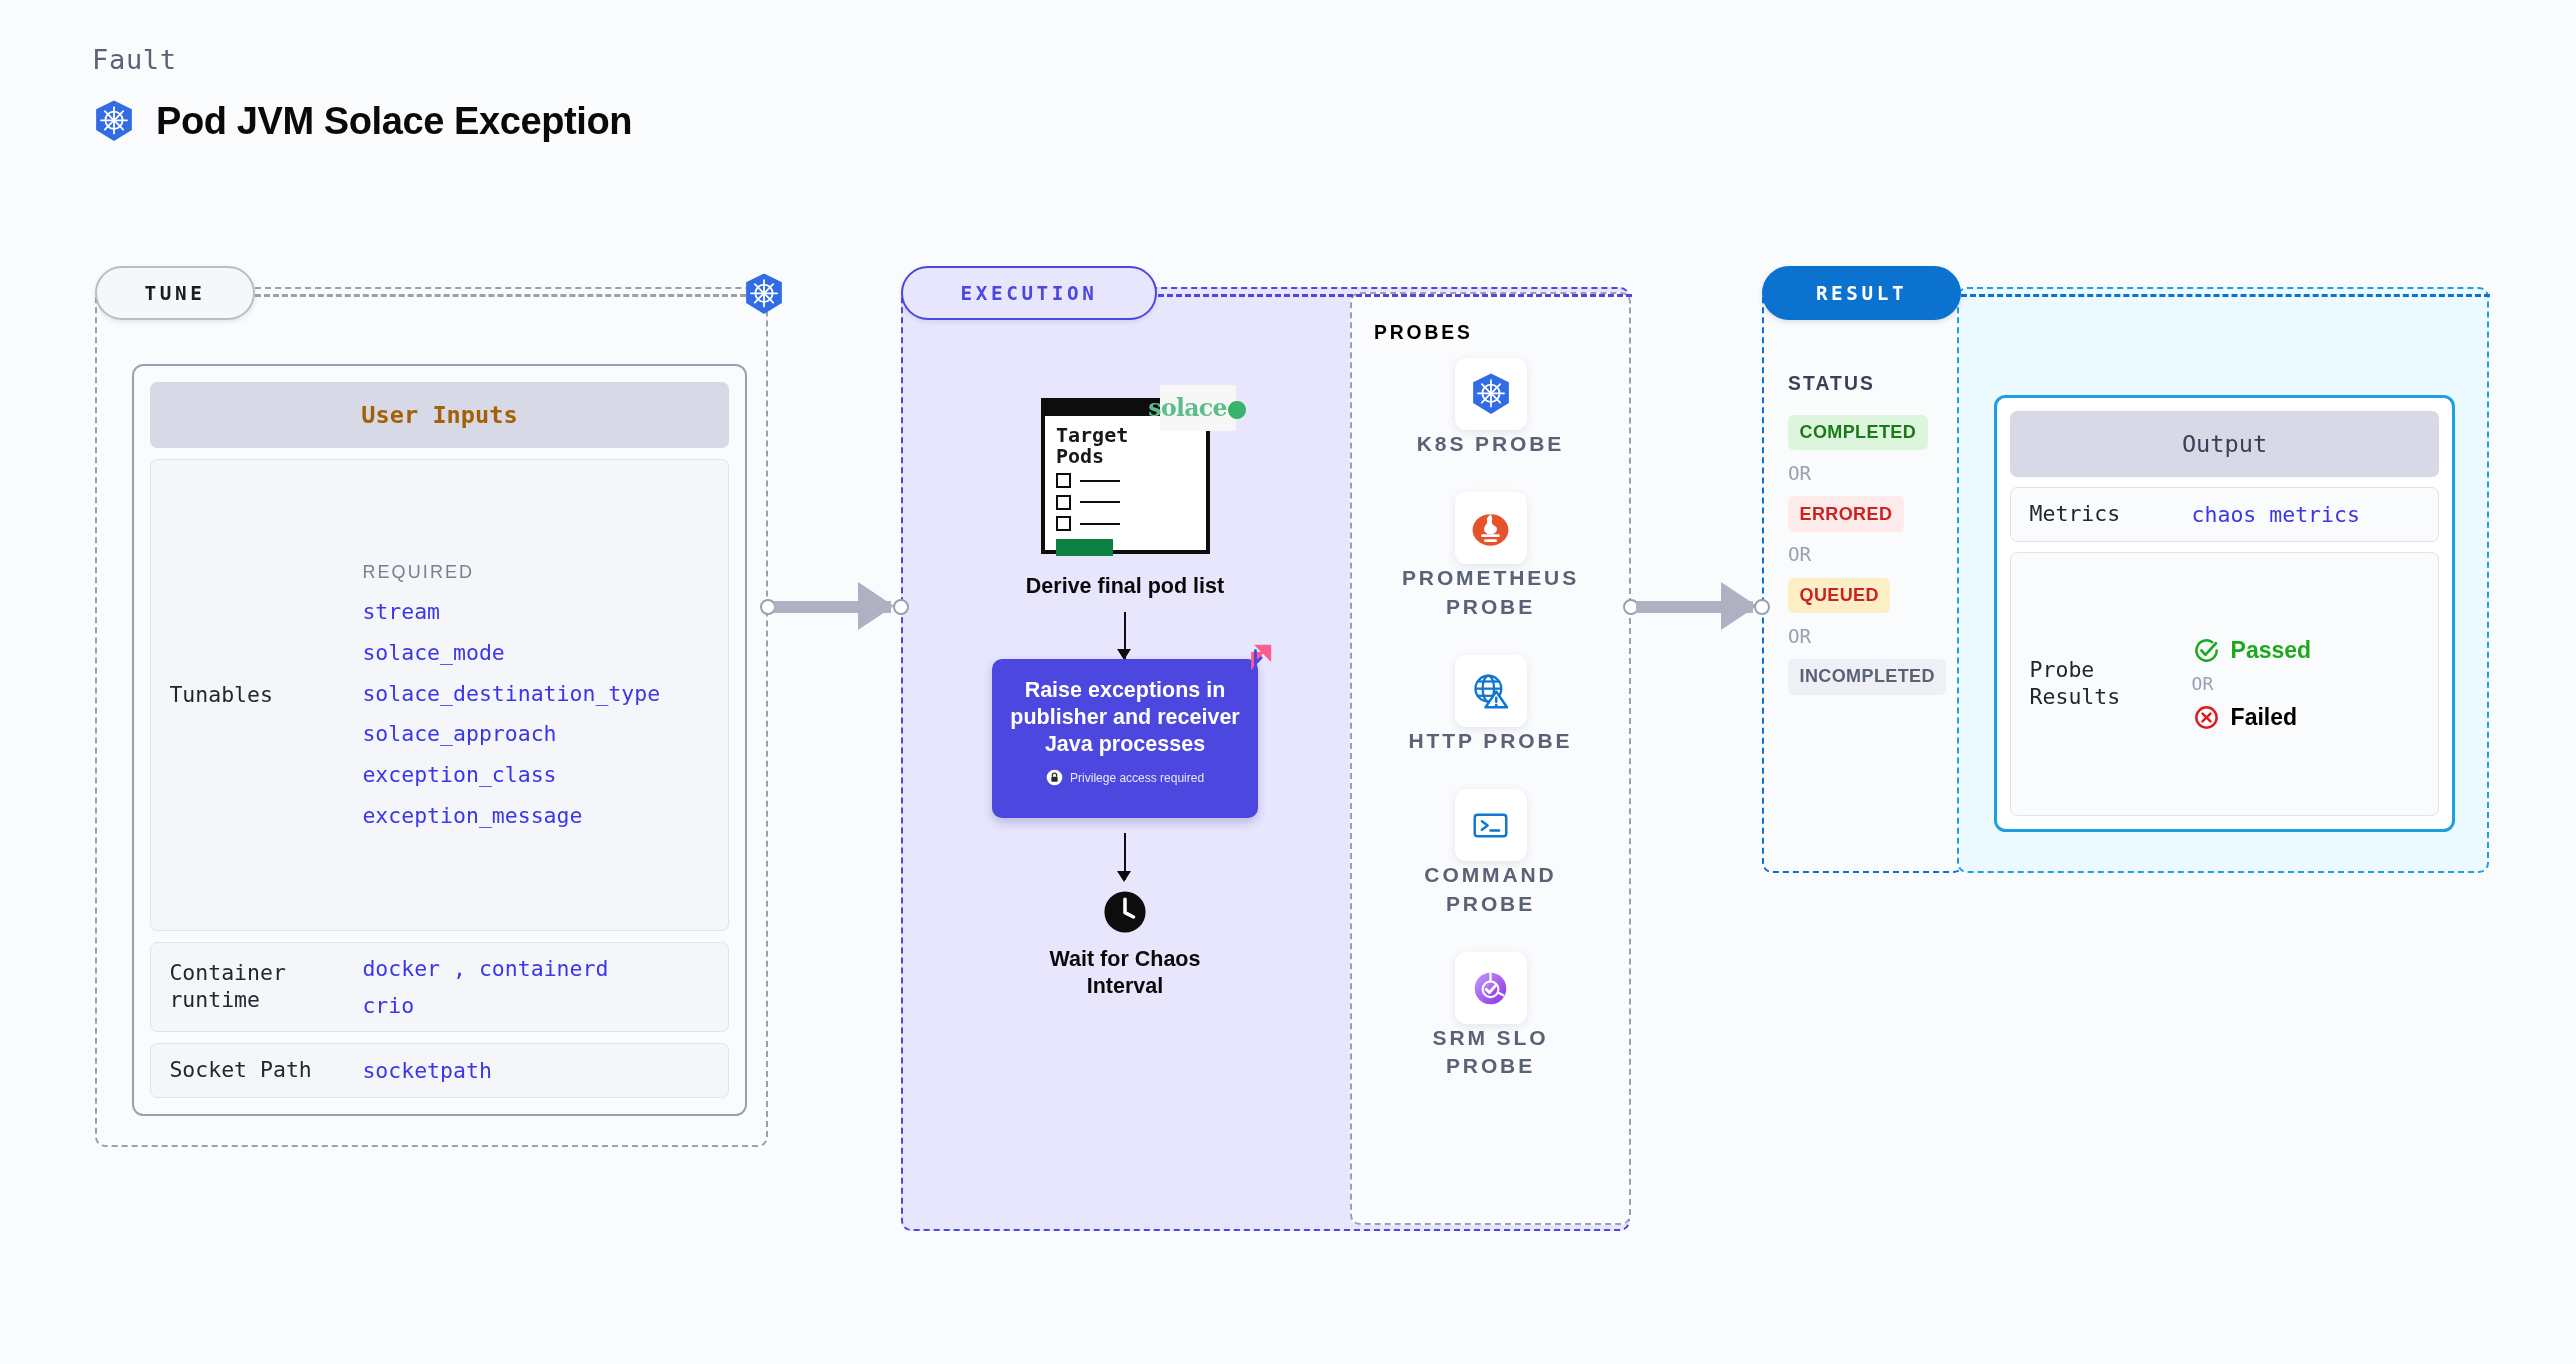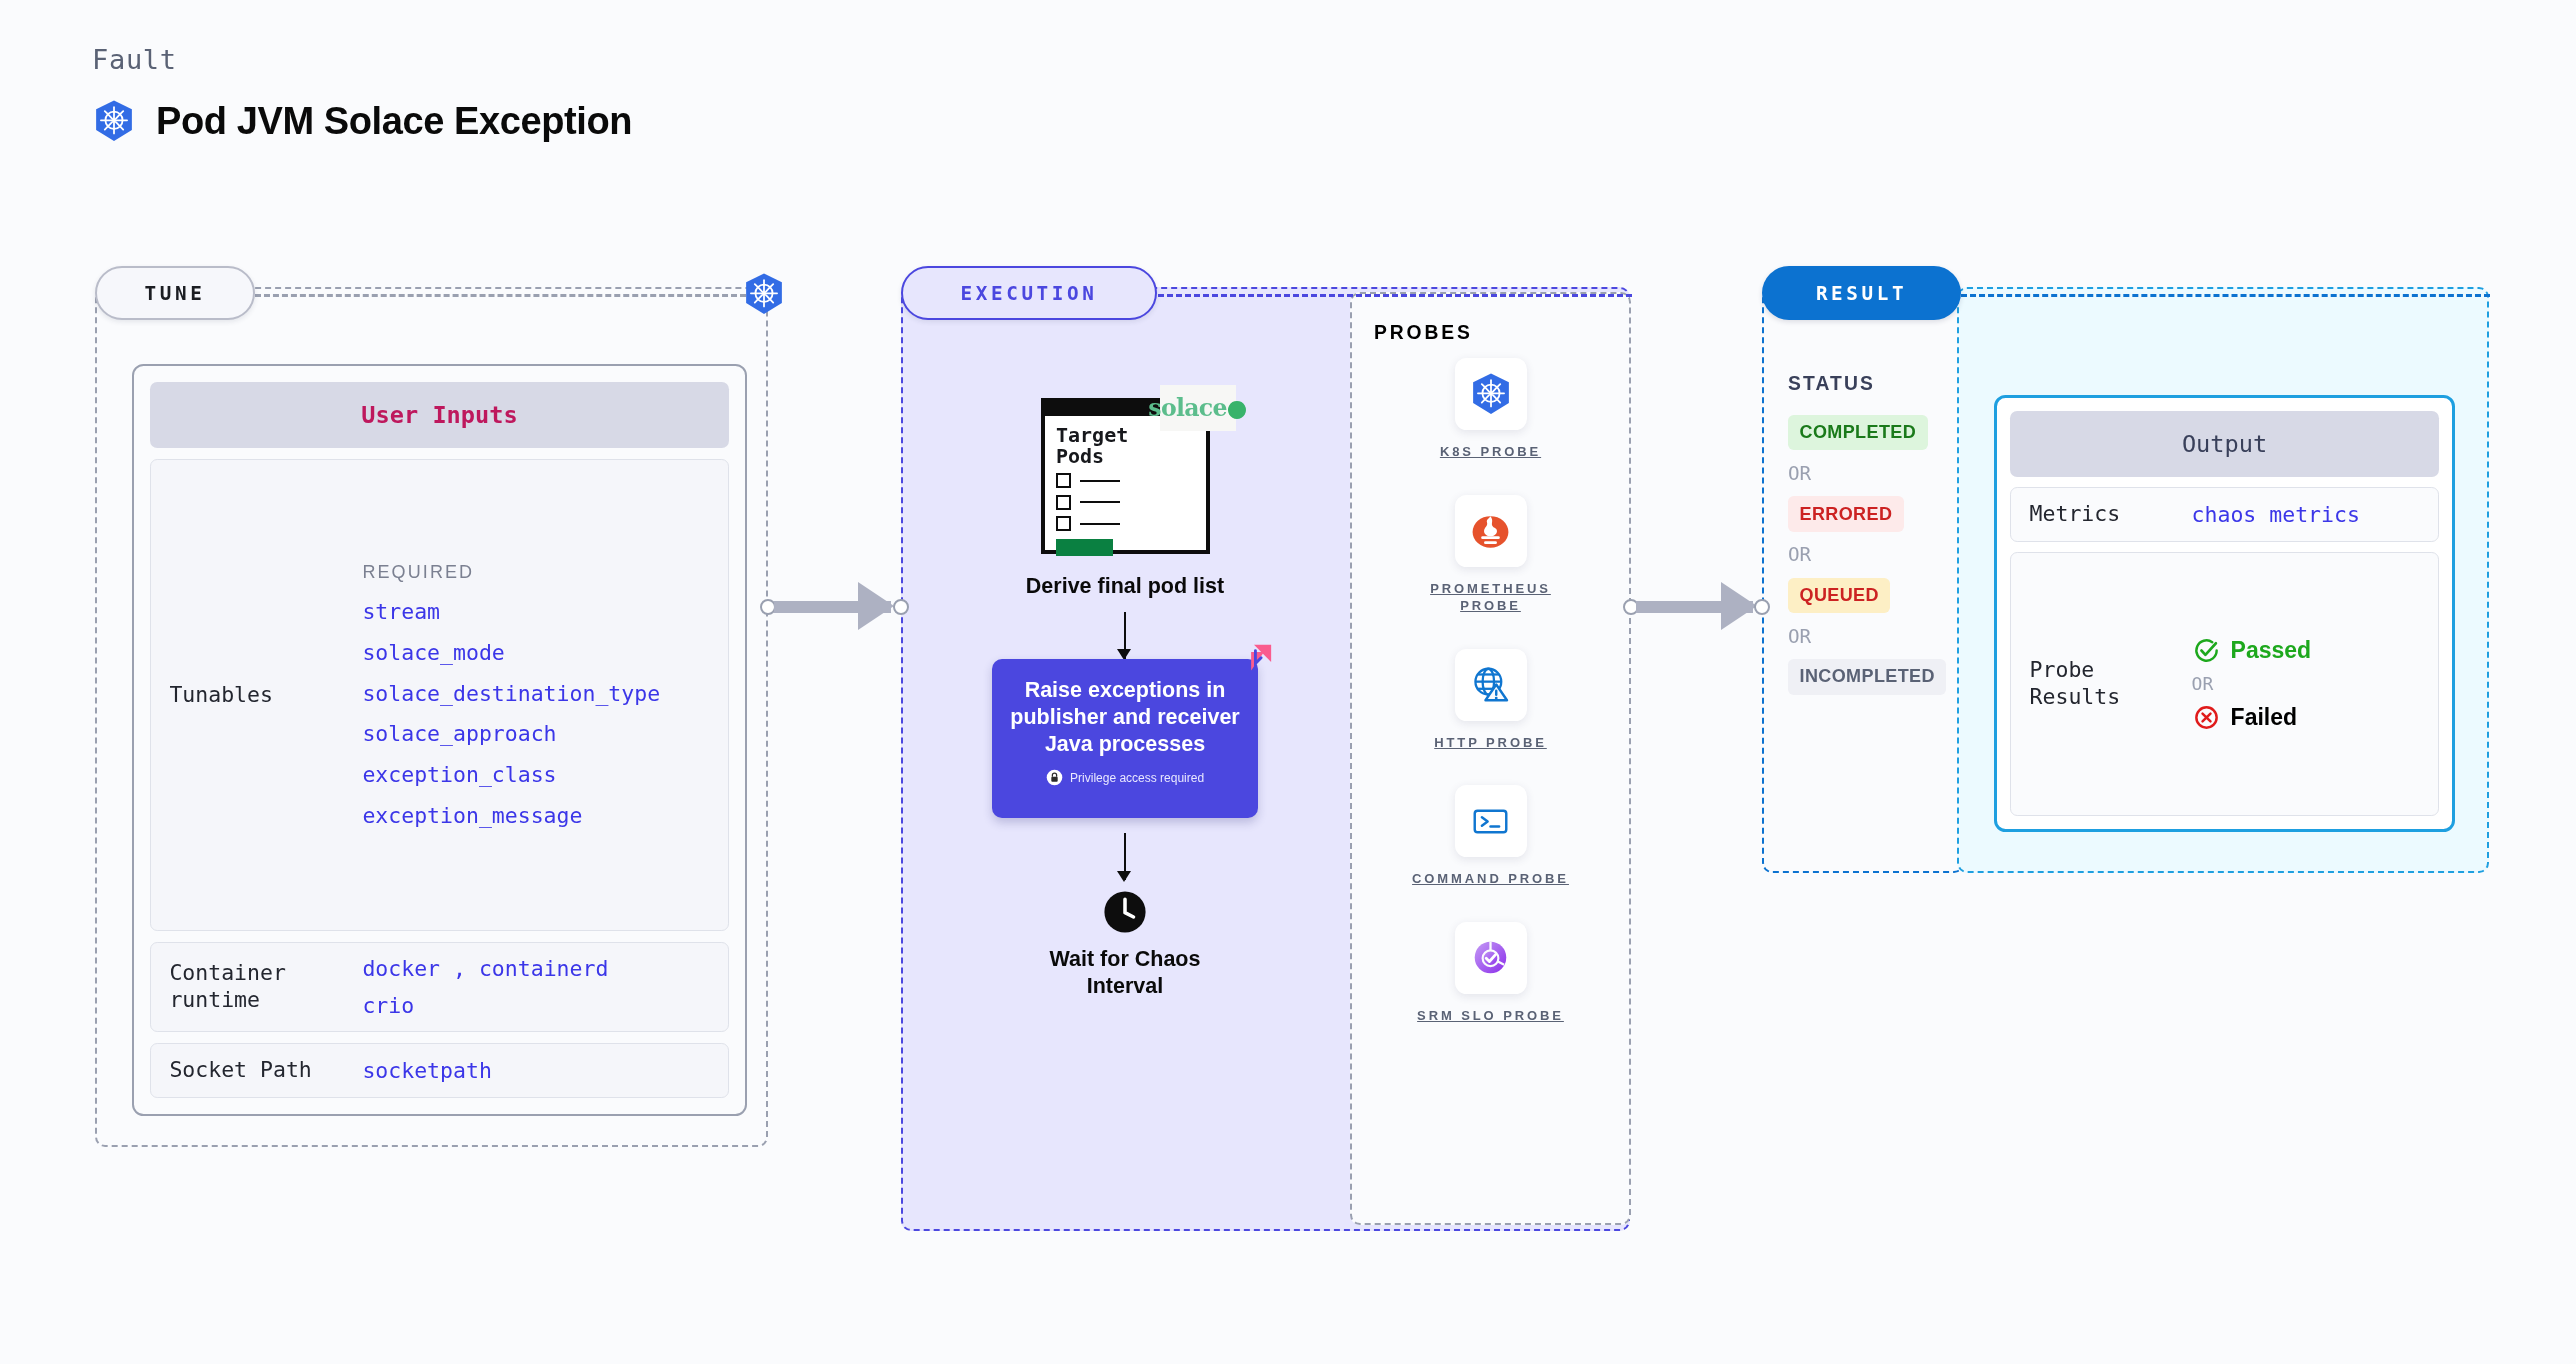--- a/index.html
+++ b/index.html
@@ -86,21 +86,21 @@
   
   #tune-card {
     position: absolute; left: 132px; top: 364px; width: 615px; height: 752px;
     background: #fafbfd; border: 2.1px solid #9aa0b0; border-radius: 11.5px;
     padding: 15.8px; display: flex; flex-direction: column; gap: 11.5px;
   }
   #user-inputs-header {
     background: #d7d9e6; border-radius: 7.2px; height: 66px;
     display: flex; align-items: center; justify-content: center;
     font-family: "DejaVu Sans Mono", monospace; font-size: 23.6px;
-    font-weight: 700; color: #be185d;
+    font-weight: 700; color: #a16207;
   }
   .tune-row {
     border: 1.4px solid #dfe2ea; border-radius: 7.2px; background: #f5f6fa;
     display: flex; align-items: center; padding: 13px 18.6px;
     font-family: "DejaVu Sans Mono", monospace; font-size: 21.5px; color: #23262f;
   }
   .tune-row .rl { width: 193px; flex: none; line-height: 1.25; }
   .tune-row .rv { flex: 1; }
   #tunables-row { flex: 1; align-items: center; }
   #tunables-values { display: flex; flex-direction: column; gap: 15.8px; }
@@ -175,22 +175,22 @@
     position: absolute; left: 1350px; top: 358px; width: 281px;
     display: flex; flex-direction: column; align-items: center; gap: 34px;
   }
   .probe-item { display: flex; flex-direction: column; align-items: center; width: 172px; }
   .probe-icon-box {
     width: 72px; height: 72px; background: #fff; border-radius: 11.5px;
     display: flex; align-items: center; justify-content: center;
     box-shadow: 0 2.9px 8.6px rgba(45,50,90,.10);
   }
   .probe-label {
-    margin-top: 13px; font-size: 13px; color: #5a6275; letter-spacing: 2.9px;
-    font-weight: 700; text-align: center; line-height: 1.35; text-decoration: underline;
+    font-size: 21px; color: #5a6275; letter-spacing: 2.9px;
+    font-weight: 700; text-align: center; line-height: 1.35;
   }
 
   
   #status-title {
     position: absolute; left: 1788px; top: 373px;
     font-size: 19.3px; color: #39405a; letter-spacing: 2.1px; font-weight: 700;
   }
   #status-list {
     position: absolute; left: 1788px; top: 415px; width: 165px;
     display: flex; flex-direction: column; align-items: flex-start; gap: 11.5px;

